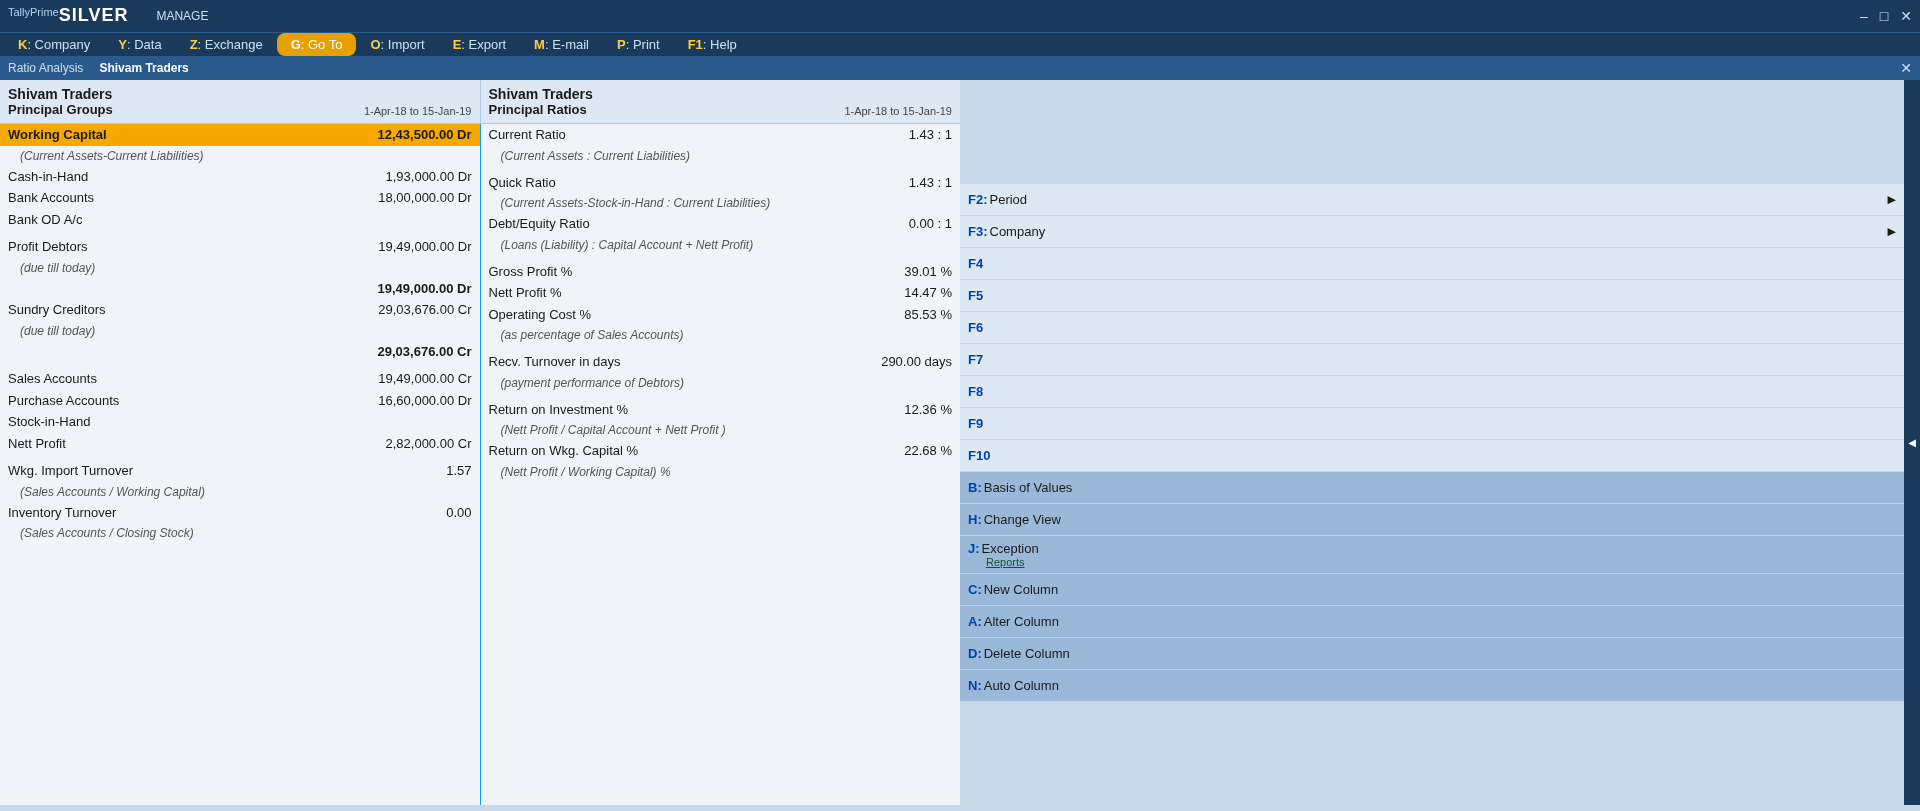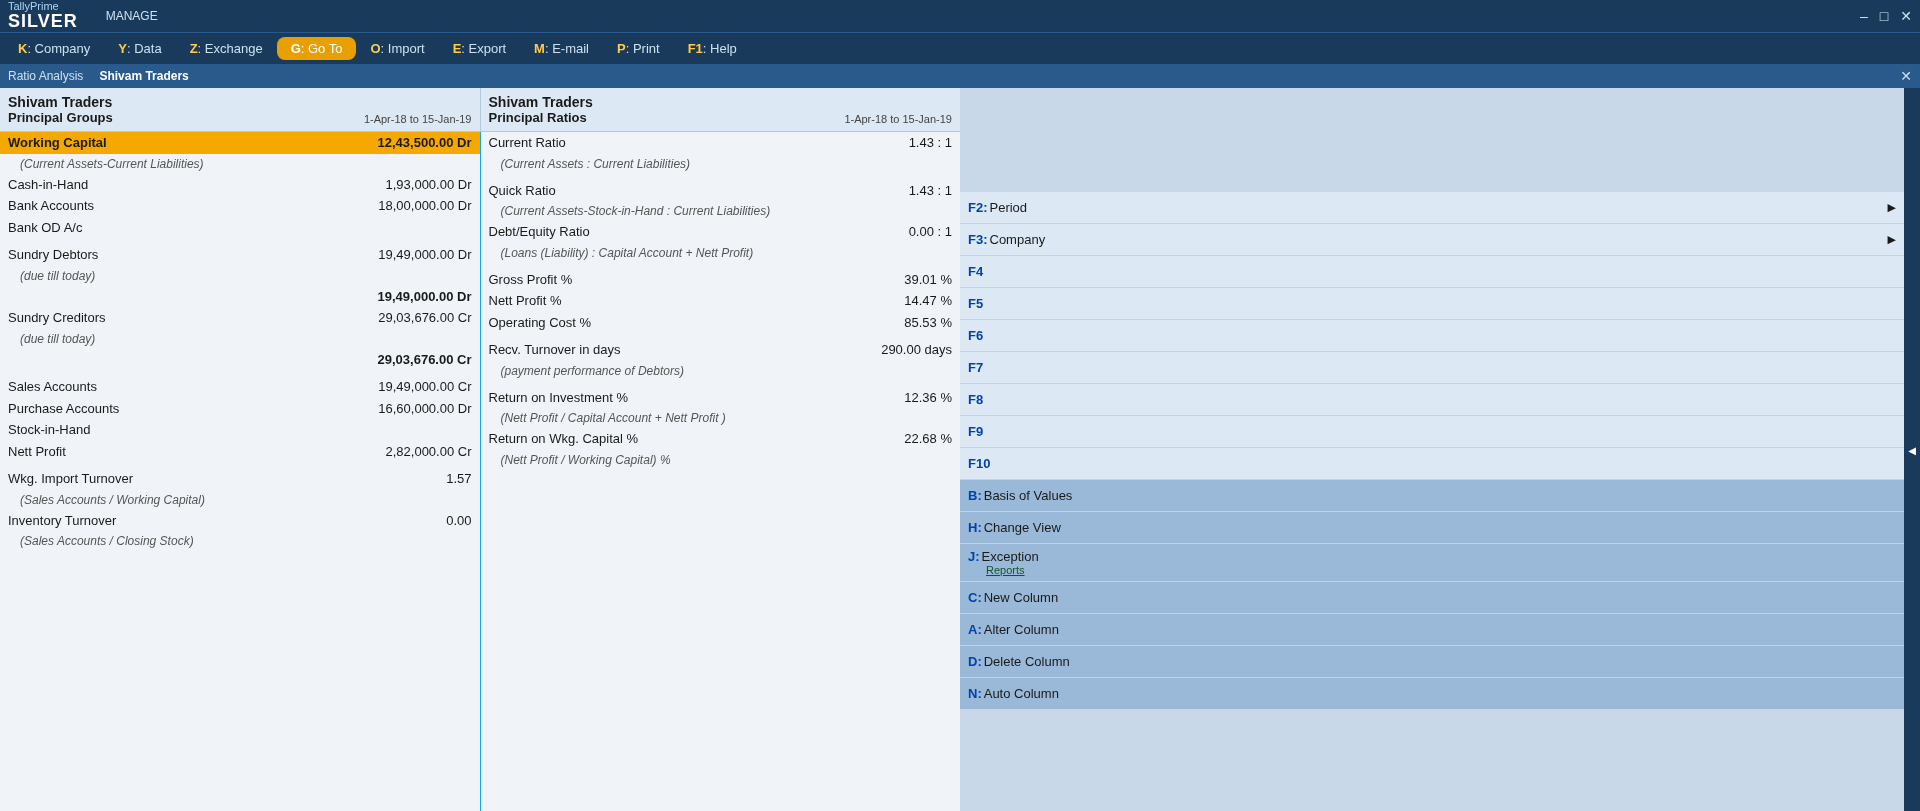--- a/index.html
+++ b/index.html
@@ -9,30 +9,30 @@
     #titlebar {
       background: #1a3a5c;
       height: 32px;
       display: flex;
       align-items: center;
       justify-content: space-between;
       padding: 0 8px;
       color: #fff;
     }
     #titlebar .left { display: flex; align-items: center; gap: 8px; }
-    #titlebar .brand { display: flex; flex-direction: column; line-height: 1.1; }
+    #titlebar .brand { display: flex; flex-direction: row; line-height: 1.1; }
     #titlebar .brand .tp { font-size: 11px; color: #aad4f5; }
     #titlebar .brand .silver { font-size: 18px; font-weight: bold; color: #fff; letter-spacing: 1px; }
     #titlebar .manage { font-size: 12px; color: #cce0f0; margin-left: 20px; }
     #titlebar .winbtns { display: flex; gap: 12px; font-size: 14px; color: #cce0f0; cursor: pointer; }
 
     
     #menubar {
       background: #1a3a5c;
-      height: 32px;
+      height: 24px;
       display: flex;
       align-items: center;
       padding: 0 4px;
       border-top: 1px solid #2a5a8c;
     }
     .menu-item {
       color: #cce0f0;
       padding: 4px 14px;
       cursor: pointer;
       font-size: 13px;
@@ -223,21 +223,21 @@
         <div class="data-row">
           <span class="label">Bank Accounts</span>
           <span class="value">18,00,000.00 Dr</span>
         </div>
         <div class="data-row">
           <span class="label">Bank OD A/c</span>
           <span class="value"></span>
         </div>
         <div class="section-gap"></div>
         <div class="data-row">
-          <span class="label">Sundry Debtors</span>
+          <span class="label">Profit Debtors</span>
           <span class="value">19,49,000.00 Dr</span>
         </div>
         <div class="data-row sub-row">
           <span class="label">(due till today)</span>
         </div>
         <div class="data-row bold-value">
           <span class="label"></span>
           <span class="value" style="font-weight:bold;">19,49,000.00 Dr</span>
         </div>
         <div class="data-row">
@@ -313,20 +313,23 @@
           <span class="label">Gross Profit %</span>
           <span class="value">39.01 %</span>
         </div>
         <div class="data-row">
           <span class="label">Nett Profit %</span>
           <span class="value">14.47 %</span>
         </div>
         <div class="data-row">
           <span class="label">Operating Cost %</span>
           <span class="value">85.53 %</span>
+        </div>
+        <div class="data-row sub-row">
+          <span class="label">(as percentage of Sales Accounts)</span>
         </div>
         <div class="section-gap"></div>
         <div class="data-row">
           <span class="label">Recv. Turnover in days</span>
           <span class="value">290.00 days</span>
         </div>
         <div class="data-row sub-row">
           <span class="label">(payment performance of Debtors)</span>
         </div>
         <div class="section-gap"></div>

